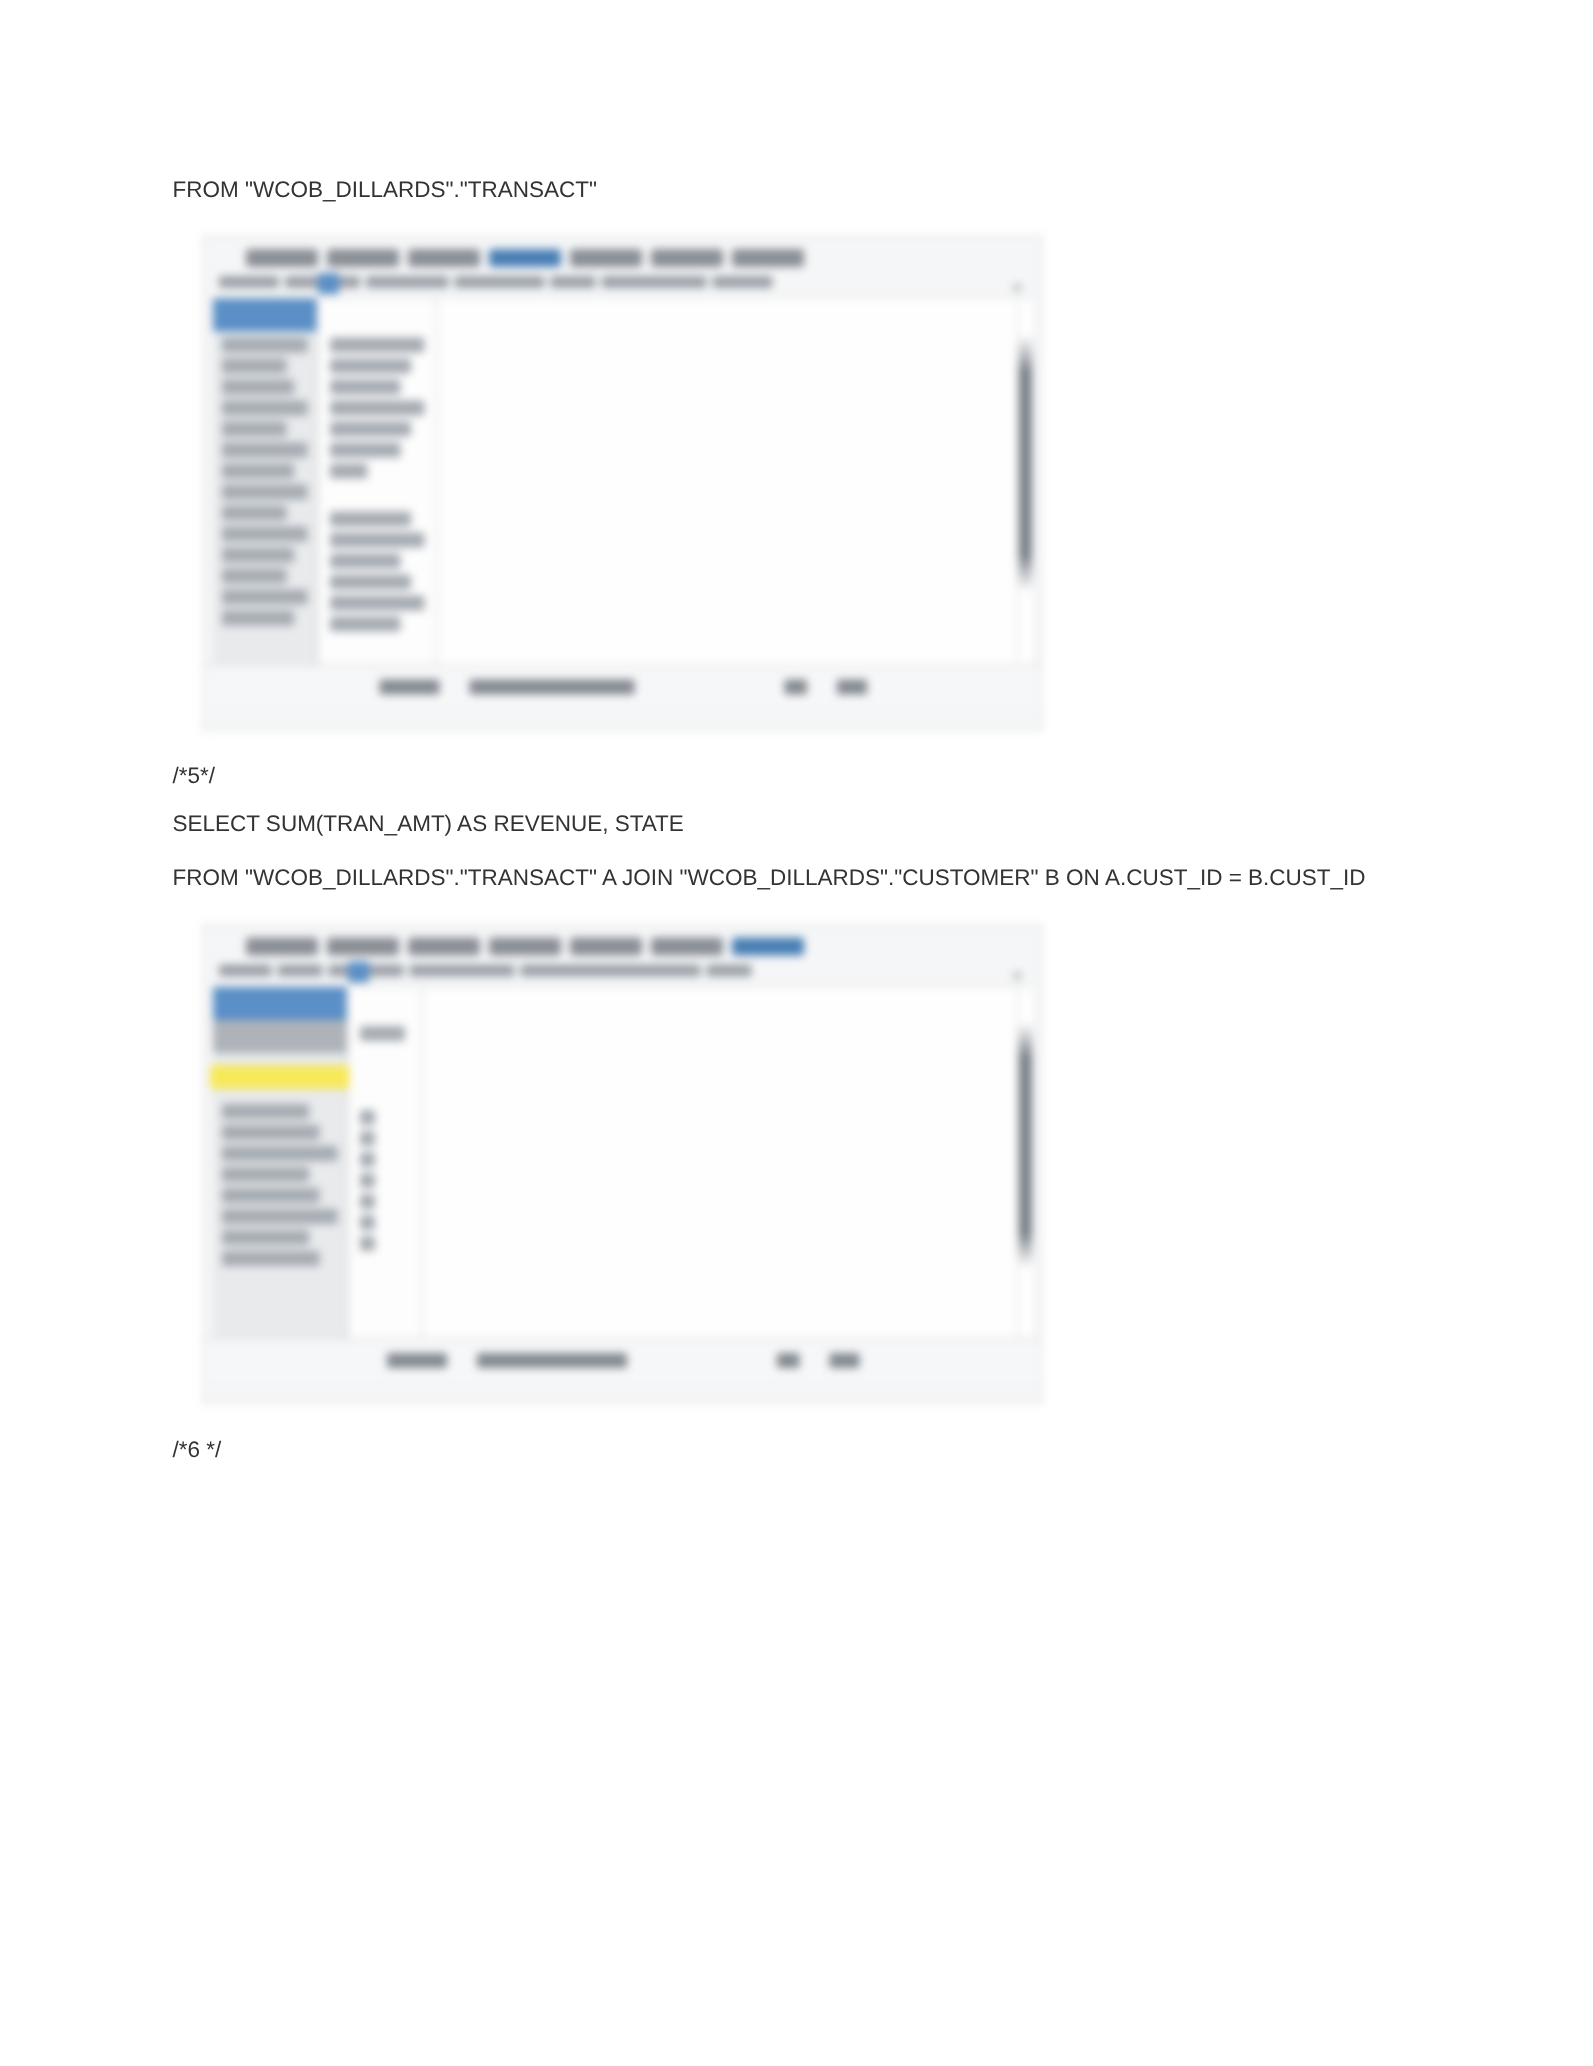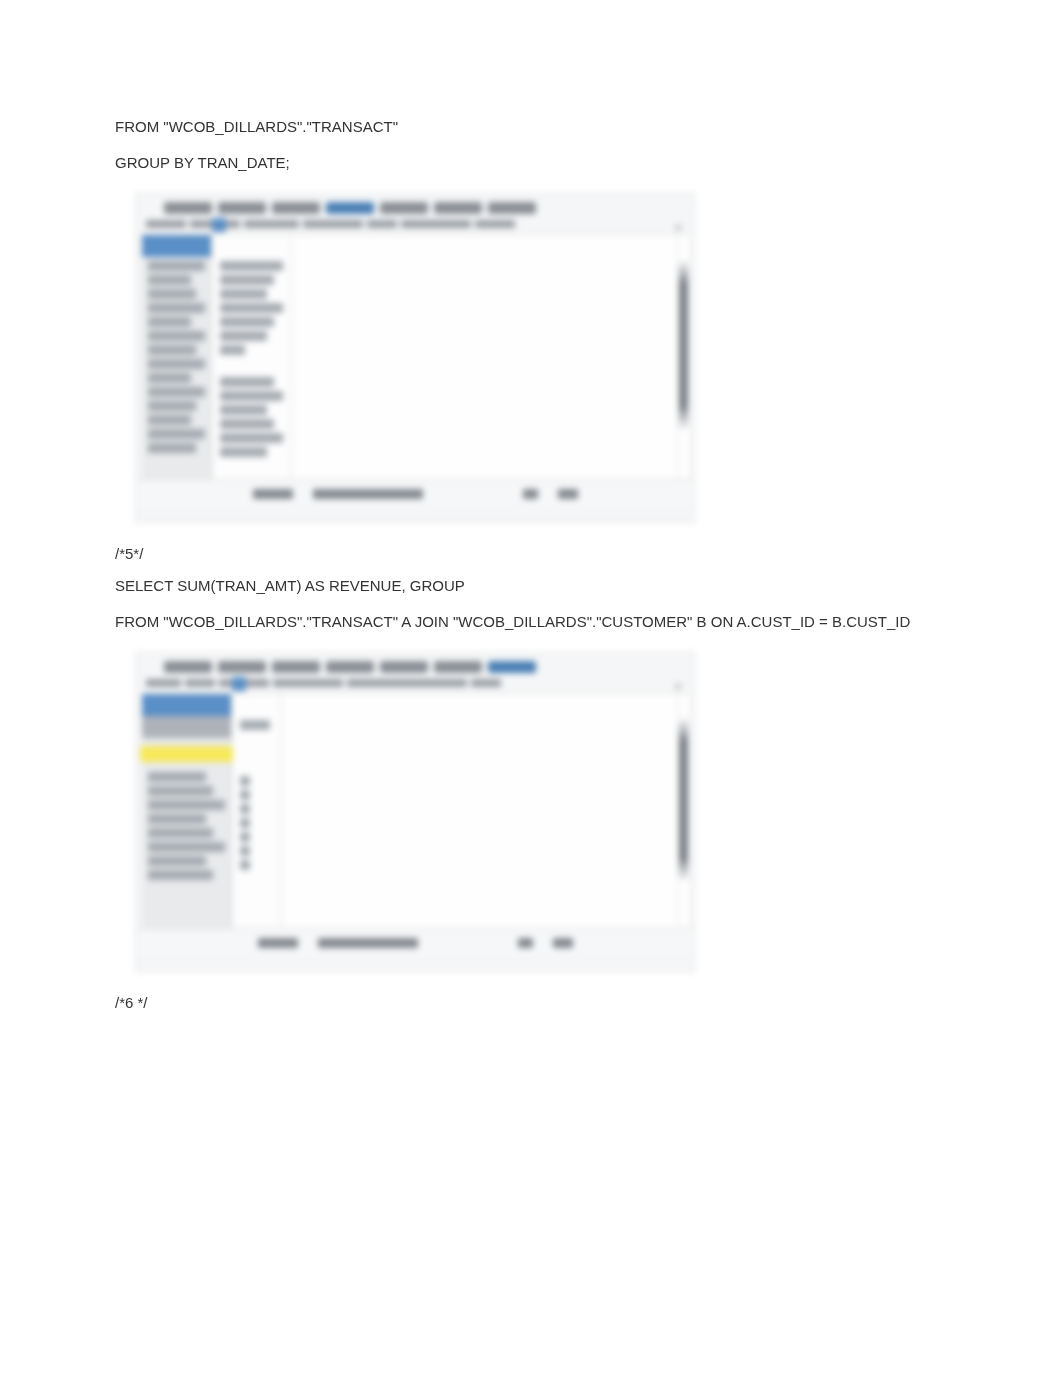--- a/index.html
+++ b/index.html
@@ -165,21 +165,20 @@
       height: 22px;
       background: #aeb3ba;
       width: 100%;
     }
   </style>
 </head>
 <body>
 
 <div class="content">
   <div class="code-line">FROM "WCOB_DILLARDS"."TRANSACT"</div>
-  <div class="code-line">GROUP BY TRAN_DATE;</div>
 
   <div class="screenshot-container">
     <div class="blur-box">
       <div class="tab-row">
         <div class="tab-item"></div>
         <div class="tab-item"></div>
         <div class="tab-item"></div>
         <div class="tab-item active"></div>
         <div class="tab-item"></div>
         <div class="tab-item"></div>
@@ -241,21 +240,21 @@
         <div class="footer-chunk" style="width:40px"></div>
         <div class="footer-chunk" style="width:110px"></div>
         <div style="flex:0 0 60px"></div>
         <div class="footer-chunk" style="width:15px"></div>
         <div class="footer-chunk" style="width:20px"></div>
       </div>
     </div>
   </div>
 
   <div class="comment-line">/*5*/</div>
-  <div class="code-line">SELECT SUM(TRAN_AMT) AS REVENUE, GROUP</div>
+  <div class="code-line">SELECT SUM(TRAN_AMT) AS REVENUE, STATE</div>
   <div class="code-line">FROM "WCOB_DILLARDS"."TRANSACT" A JOIN "WCOB_DILLARDS"."CUSTOMER" B ON A.CUST_ID = B.CUST_ID</div>
 
   <div class="screenshot-container">
     <div class="blur-box-2">
       <div class="tab-row">
         <div class="tab-item"></div>
         <div class="tab-item"></div>
         <div class="tab-item"></div>
         <div class="tab-item"></div>
         <div class="tab-item"></div>

